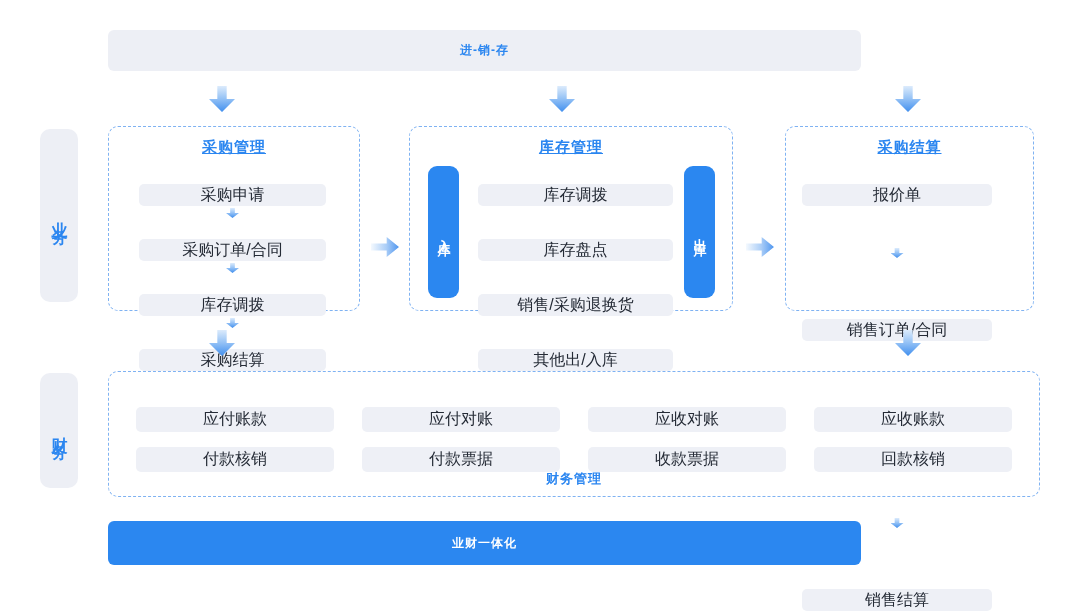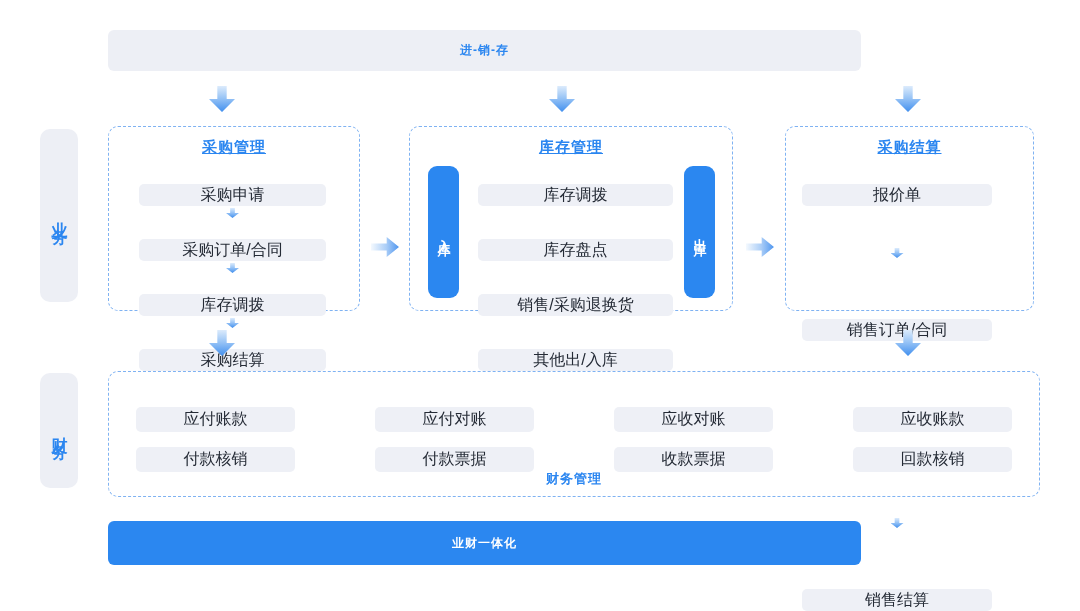--- a/index.html
+++ b/index.html
@@ -64,21 +64,21 @@
   .arrow-right {
     position:absolute; width:28px; height:20px;
     background:linear-gradient(90deg,#F4F9FE 0%,#AACDF7 55%,#4F96EF 100%);
     clip-path:polygon(0 32%, 56% 32%, 56% 0, 100% 50%, 56% 100%, 56% 68%, 0 68%);
   }
   
   .fin-row {
     position:absolute; left:27px; right:27px; display:flex;
     justify-content:space-between;
   }
-  .fin-row .item { width:159px; height:25px; }
+  .fin-row .item { width:198px; height:25px; }
   .fin-row.r1 { top:17px; }
   .fin-row.r2 { top:57px; }
   .fin-title {
     position:absolute; top:98px; left:0; right:0; text-align:center;
     color:#2B86F0; font-weight:bold; font-size:13px; letter-spacing:1px;
   }
 </style>
 </head>
 <body>
 

